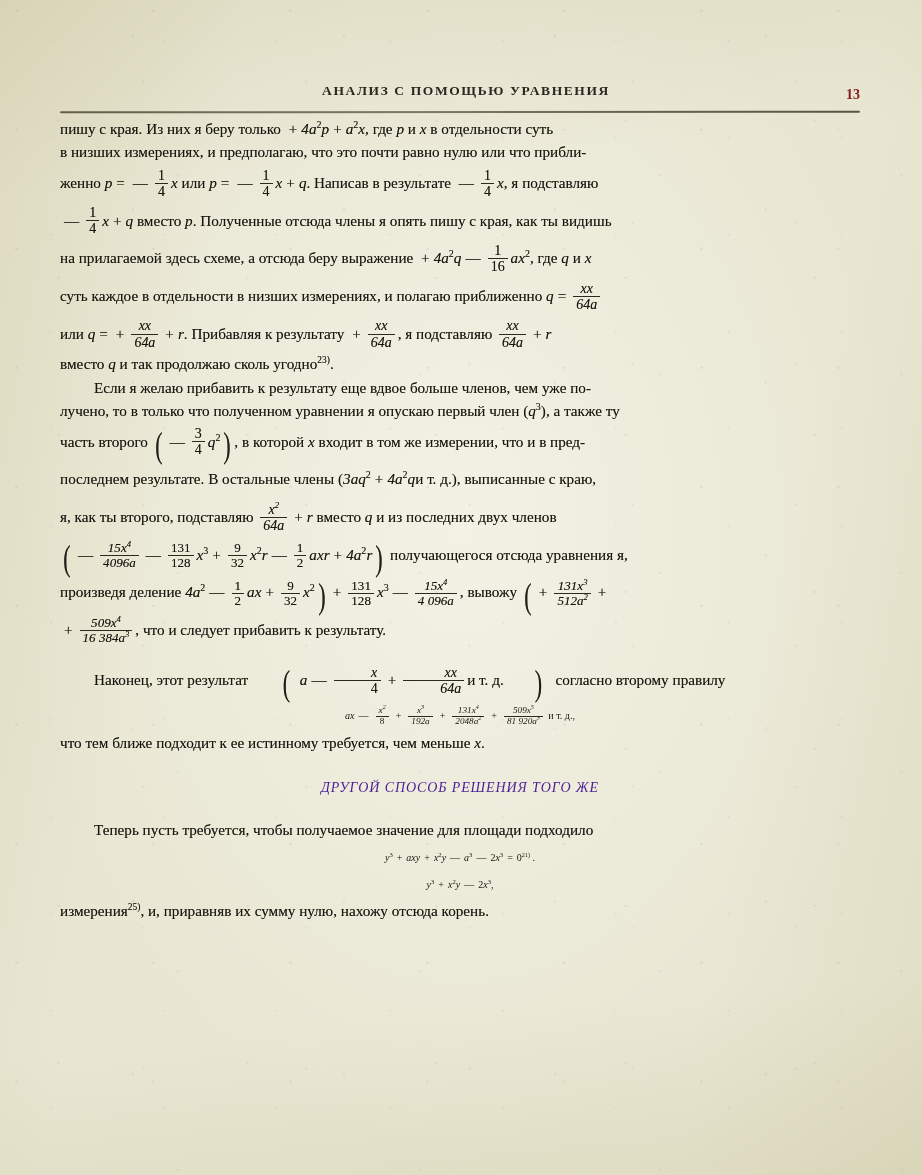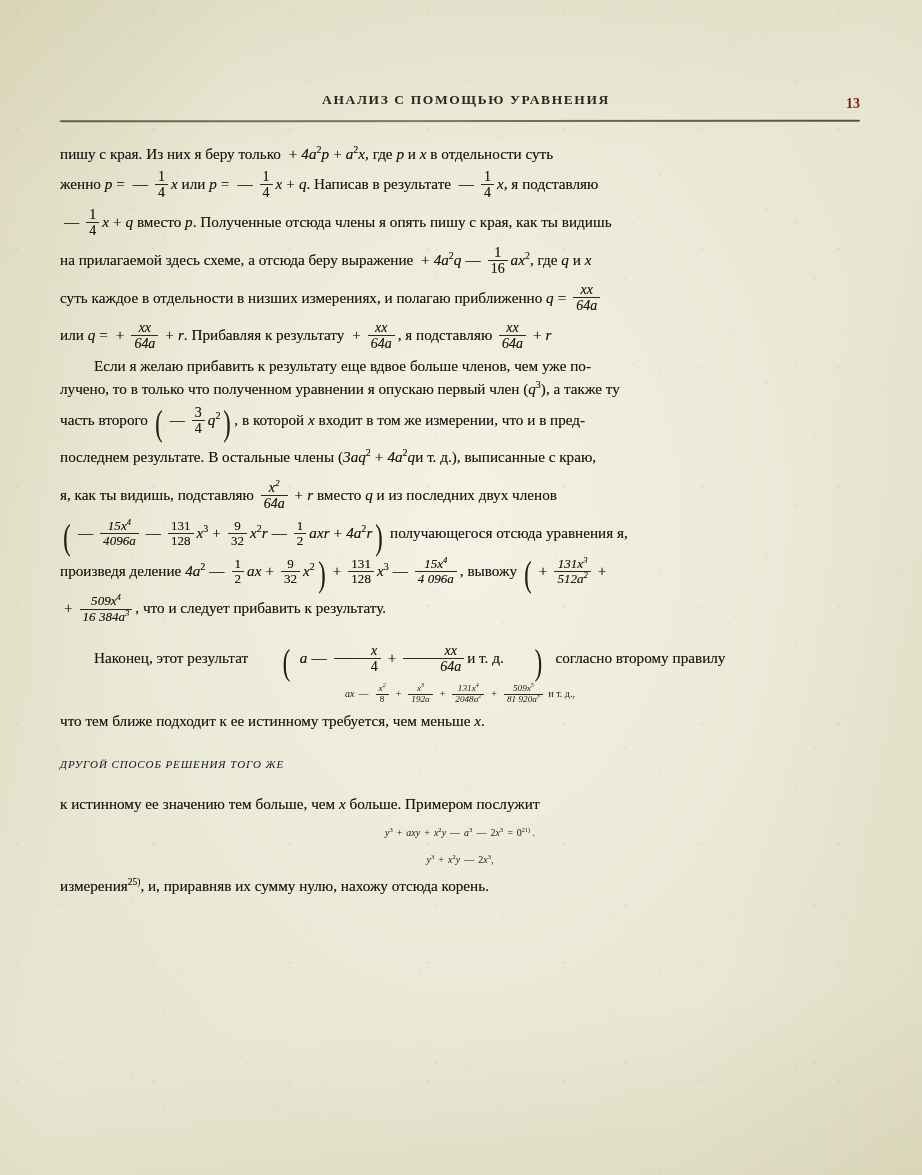--- a/index.html
+++ b/index.html
@@ -44,21 +44,21 @@
   .page {
     position: absolute;
     left: 0; top: 0;
     width: 922px;
     height: 1175px;
   }
 
   .content {
     position: absolute;
     left: 60px;
-    top: 92px;
+    top: 83px;
     width: 800px;
   }
 
   
   .runhead {
     position: relative;
     height: 26px;
   }
   .runhead-title {
     position: absolute;
@@ -84,21 +84,21 @@
     height: 2px;
     width: 100%;
     background: linear-gradient(90deg, #4c4836 0%, #5a5542 18%, #6b6650 45%, #504b3a 72%, #3f3b2c 100%);
     opacity: .85;
     border-radius: 1px;
     transform: rotate(-0.05deg);
   }
 
   
   .body {
-    margin-top: 20px;
+    margin-top: 4px;
     font-size: 15.2px;
     color: #17160f;
   }
   p.par {
     margin: 0;
     text-align: justify;
     line-height: 1.54;
     text-shadow: 0 0 .4px rgba(30,28,20,.5);
   }
   p.tall { line-height: 2.48; }
@@ -109,26 +109,26 @@
   
   .display {
     text-align: center;
     line-height: 2.1;
     margin: 6px 0 4px 0;
     font-size: 10px;
   }
 
   
   .caption {
-    text-align: left;
+    text-align: center;
     font-style: italic;
-    font-size: 11px;
+    font-size: 14px;
     letter-spacing: .9px;
     margin: 26px 0 22px 0;
-    color: #0f172a;
+    color: #4c1d95;
   }
 
   
   .m { font-family: "Liberation Serif", "DejaVu Serif", serif; white-space: nowrap; }
   .v { font-style: italic; }
   sup, sub { font-size: .66em; line-height: 0; }
   sup { vertical-align: super; }
 
   .frac {
     display: inline-block;
@@ -184,20 +184,21 @@
       <p class="par">
         <span>пишу с края. Из них я беру только</span>
         <span class="m">
           <span class="plus">+</span><span class="v">4a</span><sup>2</sup><span class="v">p</span><span class="plus">+</span><span class="v">a</span><sup>2</sup><span class="v">x</span></span><span>, где</span>
         <span class="m v">p</span>
         <span>и</span>
         <span class="m v">x</span>
         <span>в отдельности суть</span>
       </p>
 
+      <p class="par">в низших измерениях, и предполагаю, что это почти равно нулю или что прибли-</p>
 
       <p class="par tall">
         <span>женно</span>
         <span class="m">
           <span class="v">p</span><span class="eq">=</span><span class="minus">—</span><span class="frac"><span class="num">1</span><span class="den">4</span></span><span class="v">x</span></span>
         <span>или</span>
         <span class="m">
           <span class="v">p</span><span class="eq">=</span><span class="minus">—</span><span class="frac"><span class="num">1</span><span class="den">4</span></span><span class="v">x</span><span class="plus">+</span><span class="v">q</span></span><span>. Написав в результате</span>
         <span class="m">
           <span class="minus">—</span><span class="frac"><span class="num">1</span><span class="den">4</span></span><span class="v">x</span></span><span>, я подставляю</span>
@@ -228,20 +229,25 @@
       <p class="par tall">
         <span>или</span>
         <span class="m">
           <span class="v">q</span><span class="eq">=</span><span class="plus">+</span><span class="frac"><span class="num v">xx</span><span class="den v">64a</span></span><span class="plus">+</span><span class="v">r</span></span><span>. Прибавляя к результату</span>
         <span class="m">
           <span class="plus">+</span><span class="frac"><span class="num v">xx</span><span class="den v">64a</span></span></span><span>, я подставляю</span>
         <span class="m">
           <span class="frac"><span class="num v">xx</span><span class="den v">64a</span></span><span class="plus">+</span><span class="v">r</span></span>
       </p>
 
+      <p class="par">
+        <span>вместо</span>
+        <span class="m v">q</span>
+        <span>и так продолжаю сколь угодно</span><span class="note">23)</span><span>.</span>
+      </p>
 
       <p class="par indent">Если я желаю прибавить к результату еще вдвое больше членов, чем уже по-</p>
 
       <p class="par">
         <span>лучено, то в только что полученном уравнении я опускаю первый член</span>
         <span class="m">(<span class="v">q</span><sup>3</sup>)</span><span>, а также ту</span>
       </p>
 
       <p class="par tall">
         <span>часть второго</span>
@@ -251,21 +257,21 @@
         <span>входит в том же измерении, что и в пред-</span>
       </p>
 
       <p class="par tall">
         <span>последнем результате. В остальные члены</span>
         <span class="m">
           (<span class="v">3aq</span><sup>2</sup><span class="plus">+</span><span class="v">4a</span><sup>2</sup><span class="v">q</span></span><span>и т. д.), выписанные с краю,</span>
       </p>
 
       <p class="par tall">
-        <span>я, как ты видишь, подставляю</span>
+        <span>я, как ты второго, подставляю</span>
         <span class="m">
           <span class="frac"><span class="num v">x<sup>2</sup></span><span class="den v">64a</span></span><span class="plus">+</span><span class="v">r</span></span>
         <span>вместо</span>
         <span class="m v">q</span>
         <span>и из последних двух членов</span>
       </p>
 
       <p class="par tall">
         <span class="m">
           <span class="paren">(</span><span class="minus">—</span><span class="frac sm"><span class="num v">15x<sup>4</sup></span><span class="den v">4096a</span></span><span class="minus">—</span><span class="frac sm"><span class="num">131</span><span class="den">128</span></span><span class="v">x</span><sup>3</sup><span class="plus">+</span><span class="frac sm"><span class="num">9</span><span class="den">32</span></span><span class="v">x</span><sup>2</sup><span class="v">r</span><span class="minus">—</span><span class="frac sm"><span class="num">1</span><span class="den">2</span></span><span class="v">axr</span><span class="plus">+</span><span class="v">4a</span><sup>2</sup><span class="v">r</span><span class="paren">)</span></span>
@@ -301,26 +307,22 @@
         <span>и т. д.,</span>
       </div>
 
       <p class="par">
         <span>что тем ближе подходит к ее истинному требуется, чем меньше</span>
         <span class="m v">x</span>.
       </p>
 
       <div class="caption">ДРУГОЙ СПОСОБ РЕШЕНИЯ ТОГО ЖЕ</div>
 
-
-      <p class="par">
-        <span>к истинному ее значению тем больше, чем</span>
-        <span class="m v">x</span>
-        <span>больше. Примером послужит</span>
-      </p>
+      <p class="par indent">Теперь пусть требуется, чтобы получаемое значение для площади подходило</p>
+
 
       <div class="display">
         <span class="m">
           <span class="v">y</span><sup>3</sup><span class="plus">+</span><span class="v">axy</span><span class="plus">+</span><span class="v">x</span><sup>2</sup><span class="v">y</span><span class="minus">—</span><span class="v">a</span><sup>3</sup><span class="minus">—</span>2<span class="v">x</span><sup>3</sup><span class="eq">=</span>0</span><span class="note">21)</span>
         <span>.</span>
       </div>
 
 
       <div class="display">
         <span class="m">

